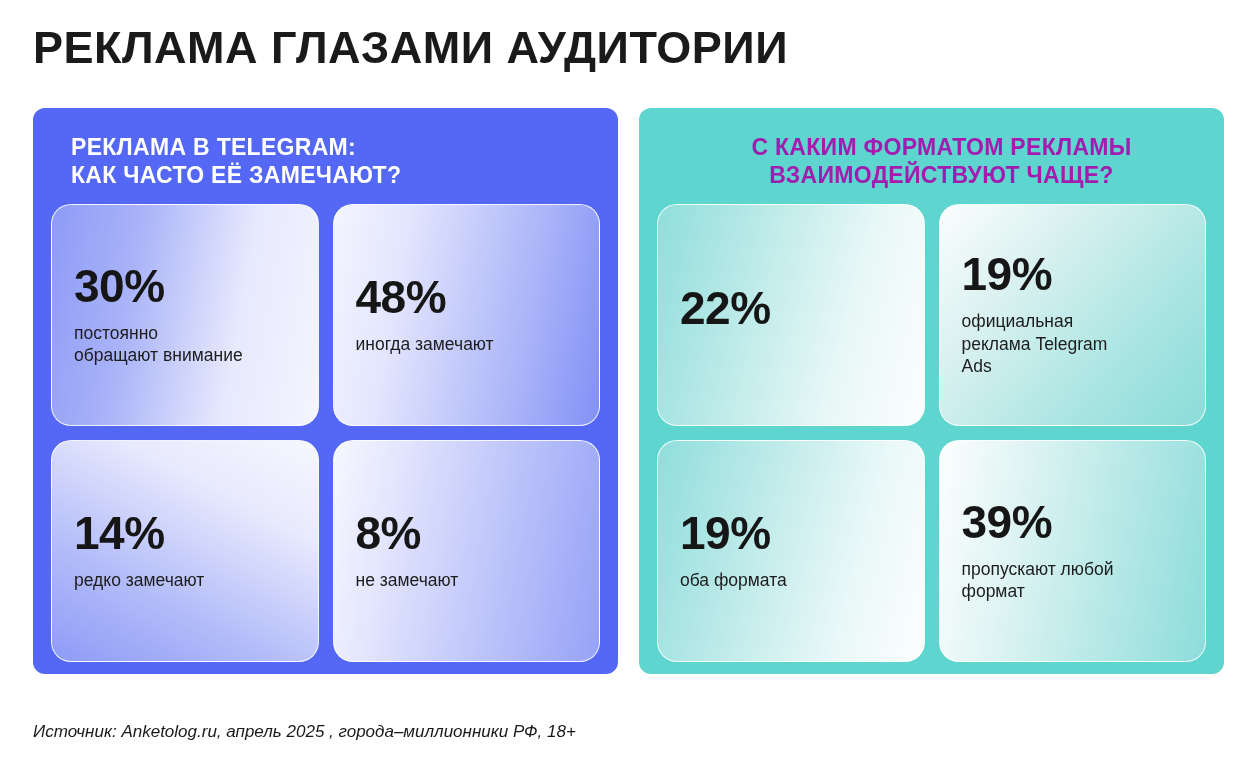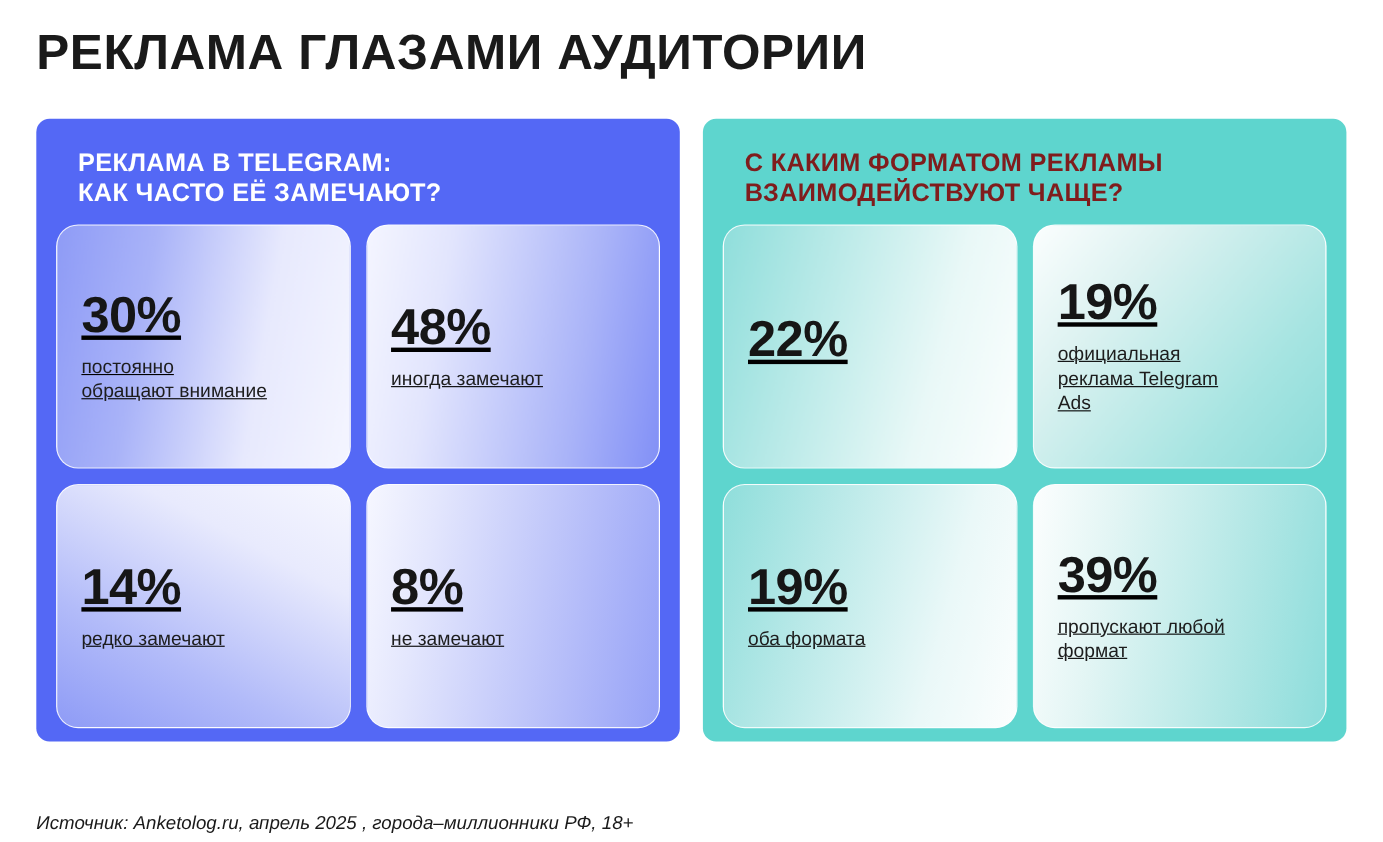--- a/index.html
+++ b/index.html
@@ -85,30 +85,29 @@
 
   .panel-heading {
     font-size: 23px;
     font-weight: 700;
     line-height: 1.23;
     letter-spacing: 0.3px;
     margin: 0 0 14px 20px;
     white-space: pre-line;
   }
   .panel-left .panel-heading  { color: #ffffff; }
-  .panel-right .panel-heading { color: #7f1d1d; }
+  .panel-right .panel-heading { color: #a21caf; text-align: center; }
 
   
   .card-grid {
     display: grid;
     grid-template-columns: 1fr 1fr;
     grid-template-rows: 1fr 1fr;
     gap: 14px;
     height: 458px;
-    text-decoration: underline;
   }
 
   .stat-card {
     position: relative;
     border-radius: 20px;
     border: 1px solid rgba(255,255,255,0.85);
     padding: 0 22px;
     display: flex;
     flex-direction: column;
     justify-content: center;
@@ -141,21 +140,21 @@
     font-weight: 400;
     line-height: 1.28;
     color: #1d1d1d;
     white-space: pre-line;
   }
 
   
   .source-note {
     position: absolute;
     left: 33px;
-    bottom: 6px;
+    bottom: 23px;
     font-size: 17px;
     font-style: italic;
     font-weight: 400;
     color: #1a1a1a;
     white-space: nowrap;
   }
 </style>
 </head>
 <body>
 

